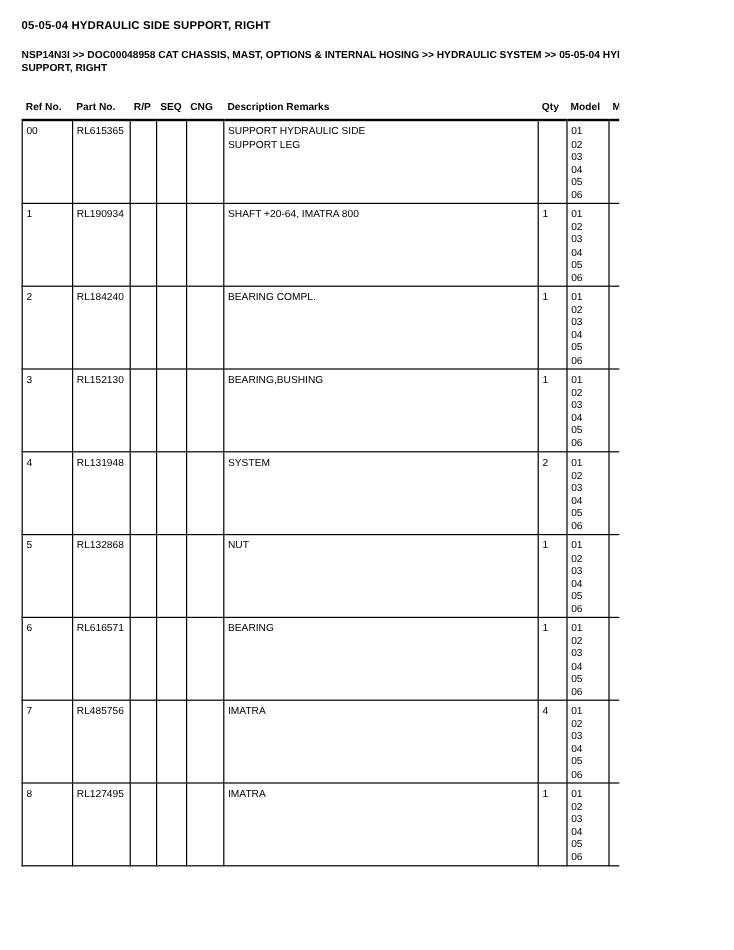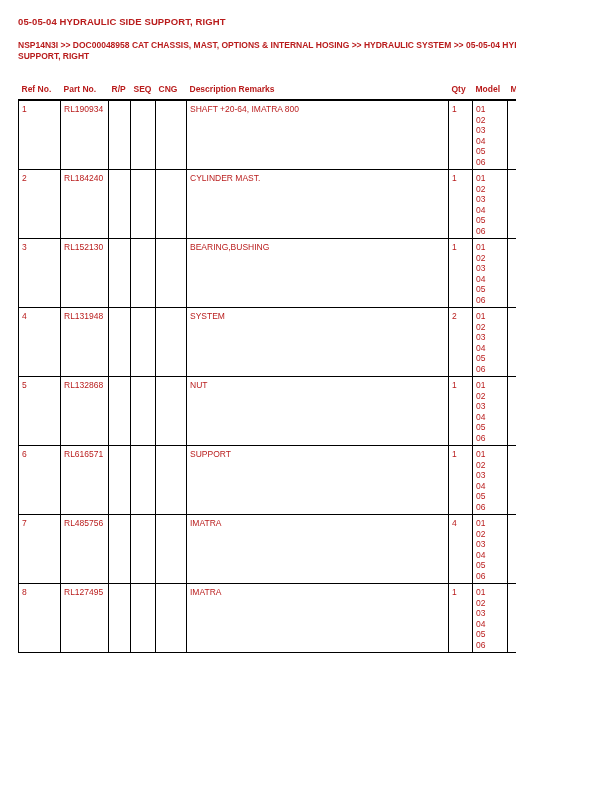--- a/index.html
+++ b/index.html
@@ -6,21 +6,21 @@
     margin: 0;
     padding: 0;
     background: #ffffff;
   }
   .page {
     position: relative;
     width: 516px;
     height: 792px;
     background: #ffffff;
     font-family: "Liberation Sans", sans-serif;
-    color: #b91c1c;
+    color: #000000;
     overflow: hidden;
   }
   .doc-title {
     position: absolute;
     left: 18px;
     top: 16px;
     font-size: 9.5px;
     font-weight: bold;
     letter-spacing: 0.1px;
   }
@@ -106,20 +106,39 @@
         <th>CNG</th>
         <th>Description Remarks</th>
         <th>Qty</th>
         <th>Model</th>
         <th>Model</th>
         <th>Upto</th>
         <th>M/R</th>
       </tr>
     </thead>
     <tbody>
+    <tr>
+      <td>00</td>
+      <td>RL615365</td>
+      <td></td>
+      <td></td>
+      <td></td>
+      <td>SUPPORT HYDRAULIC SIDE
+SUPPORT LEG</td>
+      <td></td>
+      <td>01
+02
+03
+04
+05
+06</td>
+      <td></td>
+      <td></td>
+      <td>S</td>
+    </tr>
 
     <tr>
       <td>1</td>
       <td>RL190934</td>
       <td></td>
       <td></td>
       <td></td>
       <td>SHAFT +20-64, IMATRA 800</td>
       <td>1</td>
       <td>01
@@ -132,21 +151,21 @@
       <td></td>
       <td>S</td>
     </tr>
 
     <tr>
       <td>2</td>
       <td>RL184240</td>
       <td></td>
       <td></td>
       <td></td>
-      <td>CYLINDER MAST.</td>
+      <td>BEARING COMPL.</td>
       <td>1</td>
       <td>01
 02
 03
 04
 05
 06</td>
       <td></td>
       <td></td>
       <td>S</td>
@@ -208,21 +227,21 @@
       <td></td>
       <td>S</td>
     </tr>
 
     <tr>
       <td>6</td>
       <td>RL616571</td>
       <td></td>
       <td></td>
       <td></td>
-      <td>SUPPORT</td>
+      <td>BEARING</td>
       <td>1</td>
       <td>01
 02
 03
 04
 05
 06</td>
       <td></td>
       <td></td>
       <td>S</td>

